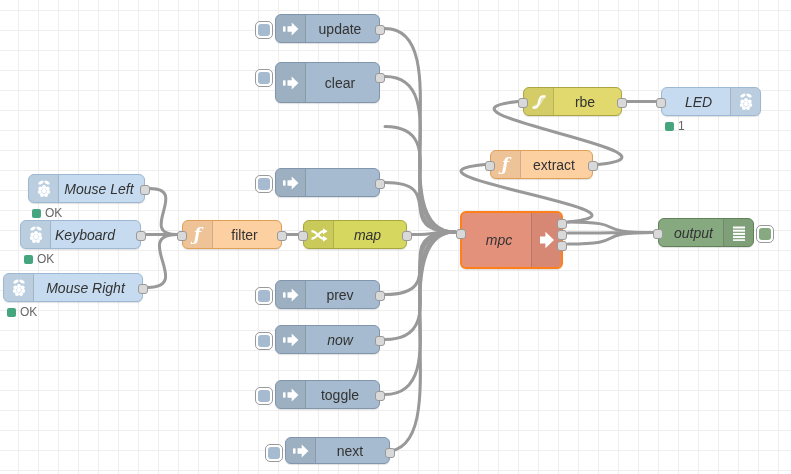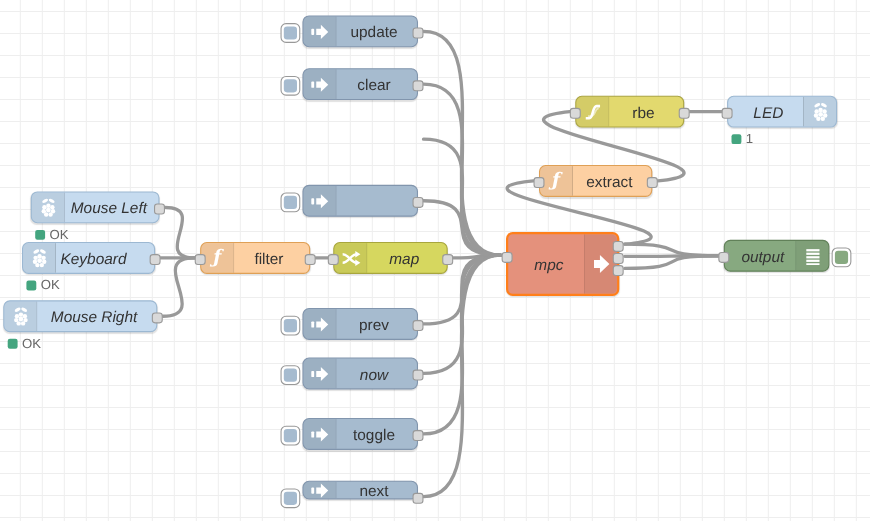--- a/index.html
+++ b/index.html
@@ -151,21 +151,21 @@
           <rect x="2" y="7.2" width="2.6" height="5.6" rx="0.8"></rect>
           <path d="M6.5 7.2 h4.2 V3.6 L17.4 10 l-6.7 6.4 v-3.6 H6.5 z"></path>
         </svg>
       </div>
       <span class="node-label" style="left: 29px; right: 4px;">update</span>
       <div class="port" style="right: -6px; top: 9.5px;"></div>
       <div class="node-button" style="top: 5.5px; left: -21px;">
         <div class="inner" style="background: rgb(166, 187, 207);"></div>
       </div>
     </div>
-    <div class="node" style="left: 275px; top: 62px; width: 105px; height: 29px; background: rgb(166, 187, 207); border-color: rgb(129, 149, 173);">
+    <div class="node" style="left: 275px; top: 62px; width: 105px; height: 41px; background: rgb(166, 187, 207); border-color: rgb(129, 149, 173);">
       <div class="icon-area left">
         <svg width="20" height="20" viewBox="0 0 20 20" fill="#fff">
           <rect x="2" y="7.2" width="2.6" height="5.6" rx="0.8"></rect>
           <path d="M6.5 7.2 h4.2 V3.6 L17.4 10 l-6.7 6.4 v-3.6 H6.5 z"></path>
         </svg>
       </div>
       <span class="node-label" style="left: 29px; right: 4px;">clear</span>
       <div class="port" style="right: -6px; top: 9.5px;"></div>
       <div class="node-button" style="top: 5.5px; left: -21px;">
         <div class="inner" style="background: rgb(166, 187, 207);"></div>
@@ -215,21 +215,21 @@
           <rect x="2" y="7.2" width="2.6" height="5.6" rx="0.8"></rect>
           <path d="M6.5 7.2 h4.2 V3.6 L17.4 10 l-6.7 6.4 v-3.6 H6.5 z"></path>
         </svg>
       </div>
       <span class="node-label" style="left: 29px; right: 4px;">toggle</span>
       <div class="port" style="right: -6px; top: 9.5px;"></div>
       <div class="node-button" style="top: 5.5px; left: -21px;">
         <div class="inner" style="background: rgb(166, 187, 207);"></div>
       </div>
     </div>
-    <div class="node" style="left: 275px; top: 437px; width: 105px; height: 17px; background: rgb(166, 187, 207); border-color: rgb(129, 149, 173);">
+    <div class="node" style="left: 285px; top: 437px; width: 105px; height: 27px; background: rgb(166, 187, 207); border-color: rgb(129, 149, 173);">
       <div class="icon-area left">
         <svg width="20" height="20" viewBox="0 0 20 20" fill="#fff">
           <rect x="2" y="7.2" width="2.6" height="5.6" rx="0.8"></rect>
           <path d="M6.5 7.2 h4.2 V3.6 L17.4 10 l-6.7 6.4 v-3.6 H6.5 z"></path>
         </svg>
       </div>
       <span class="node-label" style="left: 29px; right: 4px;">next</span>
       <div class="port" style="right: -6px; top: 9.5px;"></div>
       <div class="node-button" style="top: 5.5px; left: -21px;">
         <div class="inner" style="background: rgb(166, 187, 207);"></div>

